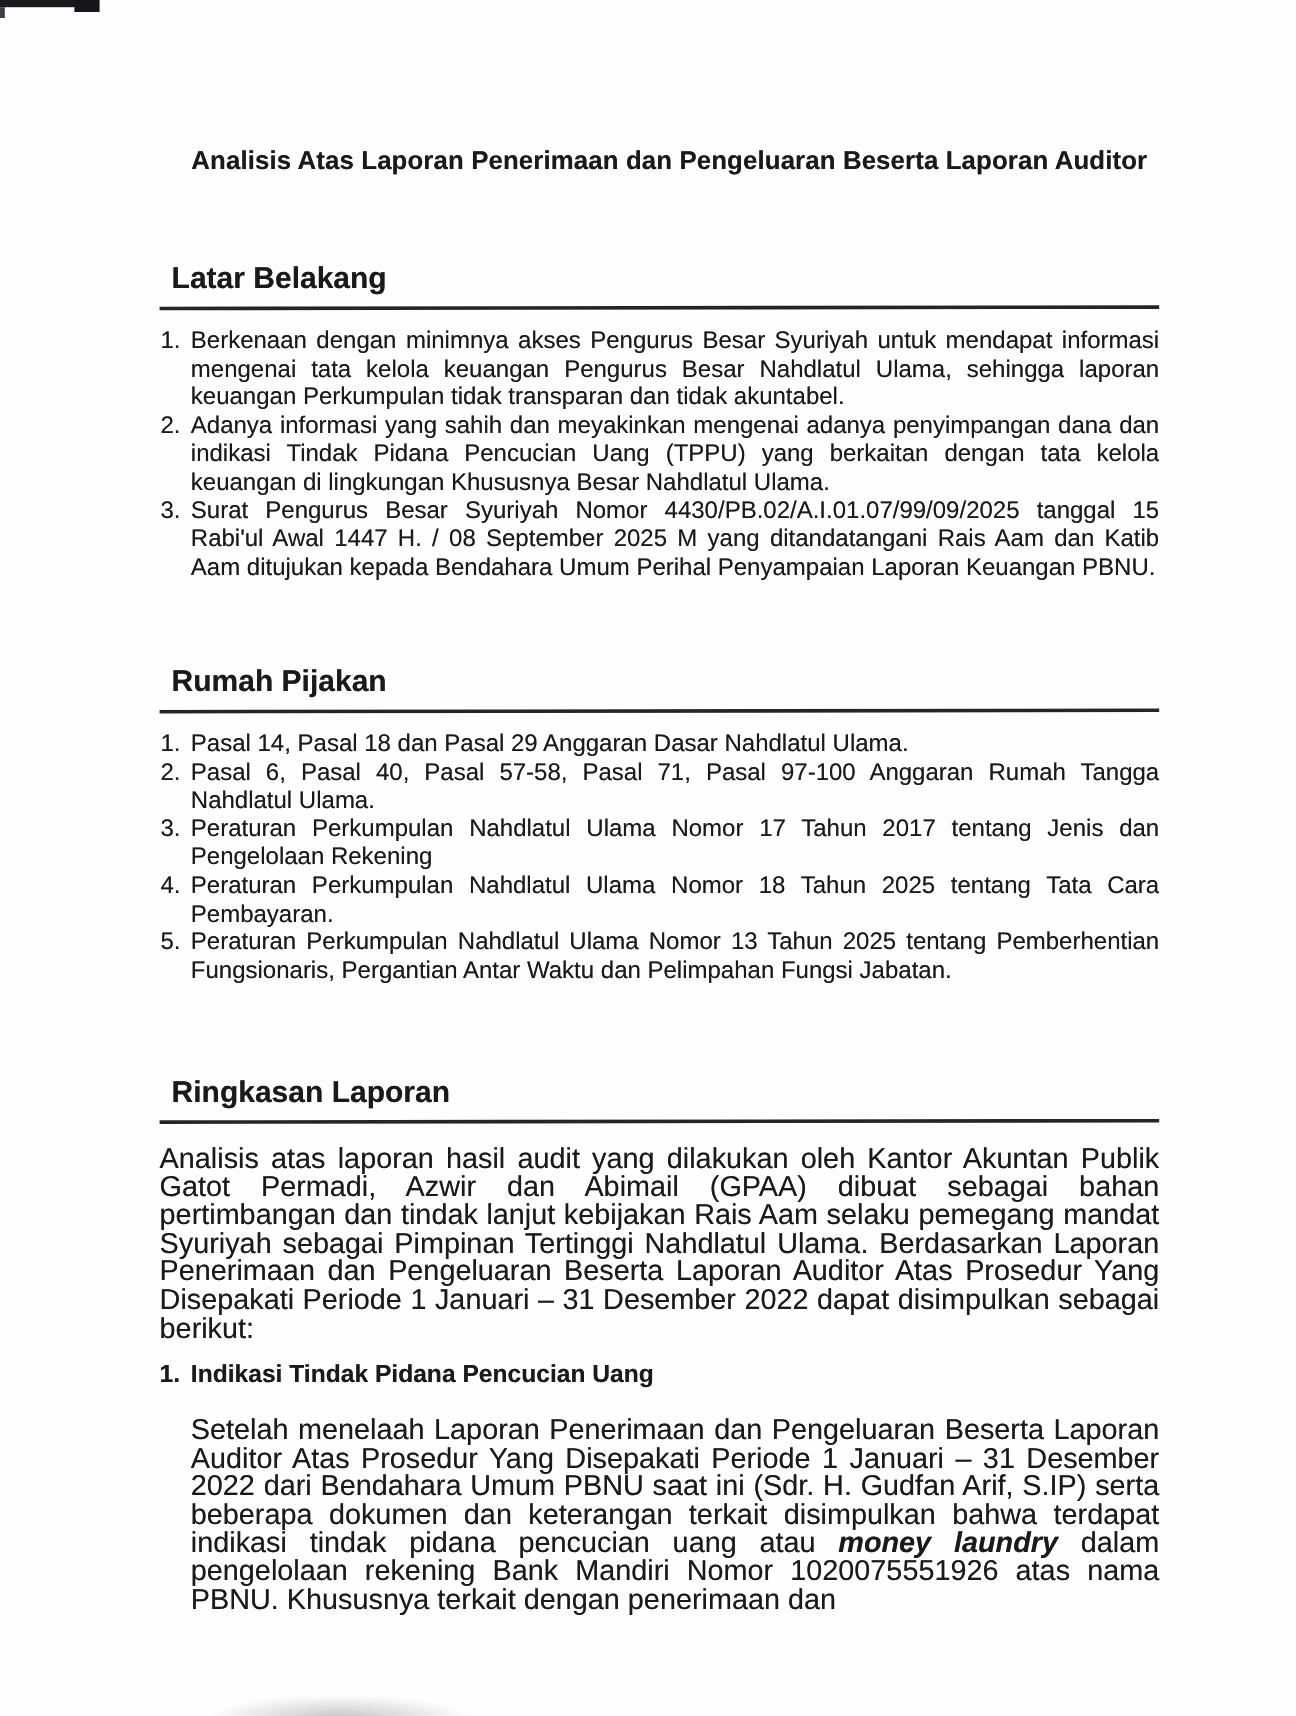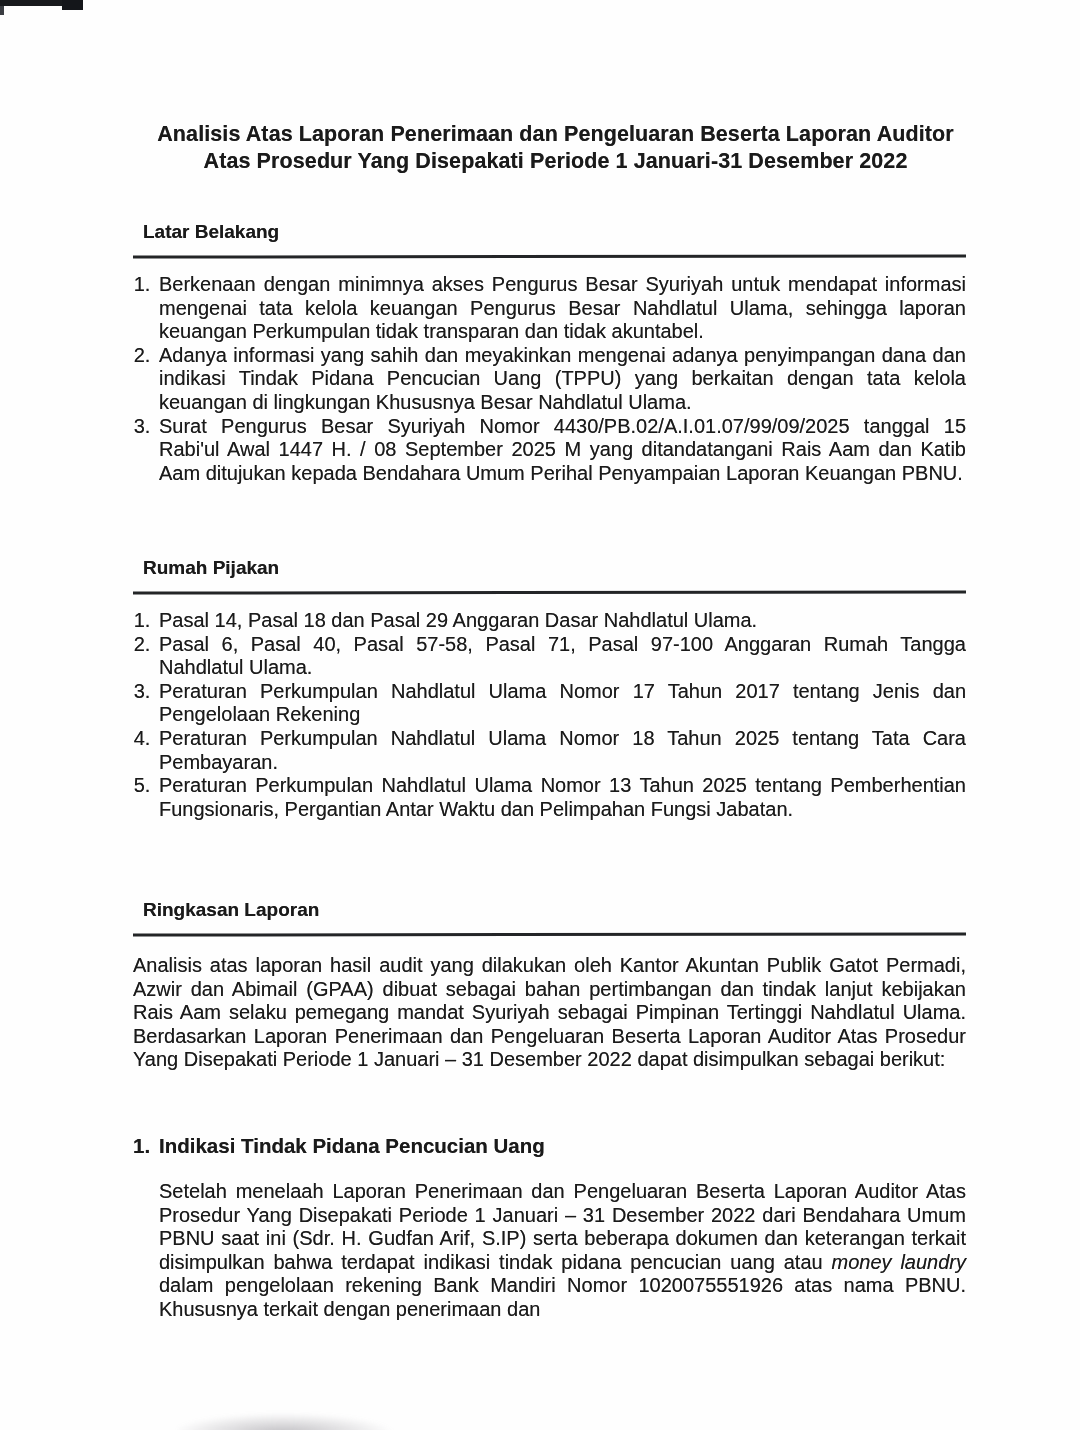--- a/index.html
+++ b/index.html
@@ -21,73 +21,72 @@
   .artifact-top-a { position: absolute; top: 0; left: 0; width: 80px; height: 6px; background: #181a1d; }
   .artifact-top-b { position: absolute; top: 0; left: 62px; width: 21px; height: 10px; background: #14161a; }
   .artifact-top-c { position: absolute; top: 6px; left: 0; width: 4px; height: 9px; background: #3a3d42; }
   .smudge-bottom {
     position: absolute; bottom: -4px; left: 178px; width: 250px; height: 28px;
     background: radial-gradient(ellipse 60% 100% at 42% 100%, rgba(128,125,133,0.5), rgba(128,125,133,0) 75%);
     filter: blur(2px);
   }
   
   .doc-title {
-    position: absolute; top: 121px; left: 139px; width: 833px;
-    text-align: center; font-weight: bold;
+    position: absolute; top: 121px; left: 123px; width: 833px;
+    text-align: right; font-weight: bold;
     font-size: 21.5px; line-height: 27px;
     letter-spacing: 0.1px;
     text-shadow: 0 0 0.5px rgba(0,0,0,0.6);
   }
   .section { position: absolute; left: 133px; width: 833px; }
   #sec-latar     { top: 220px; }
   #sec-dasar     { top: 556px; }
   #sec-ringkasan { top: 898px; }
   #sec-findings  { top: 1134px; }
   .heading {
-    font-weight: bold; font-size: 19px; line-height: 24px;
+    font-weight: bold; font-size: 25px; line-height: 24px;
     margin-left: 10px;
     text-shadow: 0 0 0.5px rgba(0,0,0,0.6);
   }
   .rule {
     height: 3px; background: #232527; margin-top: 11px;
     transform: rotate(-0.08deg);
   }
   .body-list {
     margin: 15px 0 0 0; padding-left: 23px;
     font-size: 20px; line-height: 23.6px;
     text-align: justify;
     text-shadow: 0 0 0.45px rgba(0,0,0,0.55);
   }
   .body-list li { padding-left: 3px; }
   .para {
     margin: 18px 0 0 0;
-    font-size: 20px; line-height: 23.6px;
+    font-size: 24px; line-height: 23.6px;
     text-align: justify;
     text-shadow: 0 0 0.45px rgba(0,0,0,0.55);
   }
   .findings-heading {
     display: flex; font-weight: bold; font-size: 20.5px; line-height: 24px;
     text-shadow: 0 0 0.5px rgba(0,0,0,0.6);
   }
   .findings-heading .num { width: 26px; flex: 0 0 26px; }
   .findings-para { margin-left: 26px; margin-top: 22px; }
-  .findings-para em { font-style: italic; }
+  .findings-para em { font-style: italic; font-weight: bold; }
 </style>
 </head>
 <body>
 
 <div class="page">
 
   <div class="artifact-top-a"></div>
   <div class="artifact-top-b"></div>
   <div class="artifact-top-c"></div>
 
   <div class="doc-title">
     <div>Analisis Atas Laporan Penerimaan dan Pengeluaran Beserta Laporan Auditor</div>
-    <div>Atas Prosedur Yang Disepakati Periode 1 Januari-31 Desember 2022</div>
   </div>
 
   <div class="section" id="sec-latar">
     <div class="heading">Latar Belakang</div>
     <div class="rule"></div>
     <ol class="body-list">
       <li>Berkenaan dengan minimnya akses Pengurus Besar Syuriyah untuk mendapat informasi mengenai tata kelola keuangan Pengurus Besar Nahdlatul Ulama, sehingga laporan keuangan Perkumpulan tidak transparan dan tidak akuntabel.</li>
       <li>Adanya informasi yang sahih dan meyakinkan mengenai adanya penyimpangan dana dan indikasi Tindak Pidana Pencucian Uang (TPPU) yang berkaitan dengan tata kelola keuangan di lingkungan Khususnya Besar Nahdlatul Ulama.</li>
       <li>Surat Pengurus Besar Syuriyah Nomor 4430/PB.02/A.I.01.07/99/09/2025 tanggal 15 Rabi'ul Awal 1447 H. / 08 September 2025 M yang ditandatangani Rais Aam dan Katib Aam ditujukan kepada Bendahara Umum Perihal Penyampaian Laporan Keuangan PBNU.</li>
     </ol>

